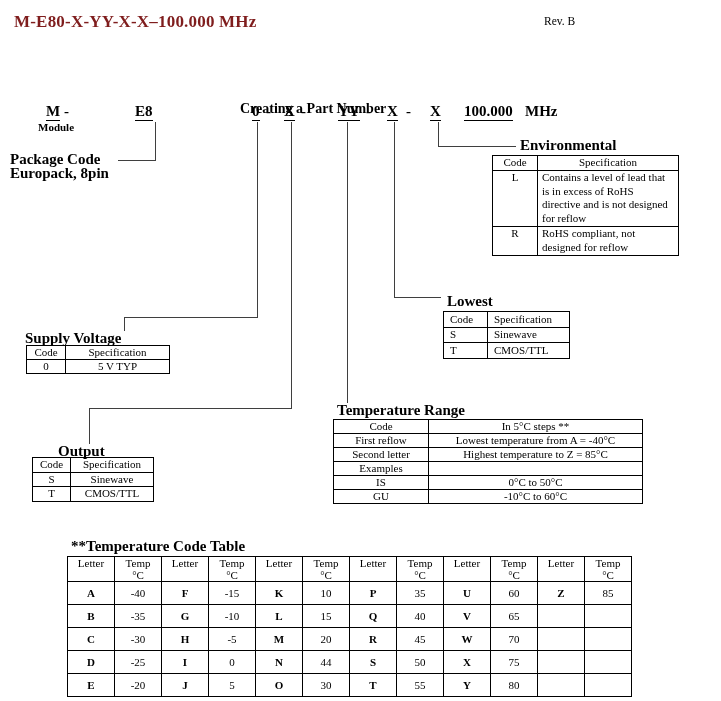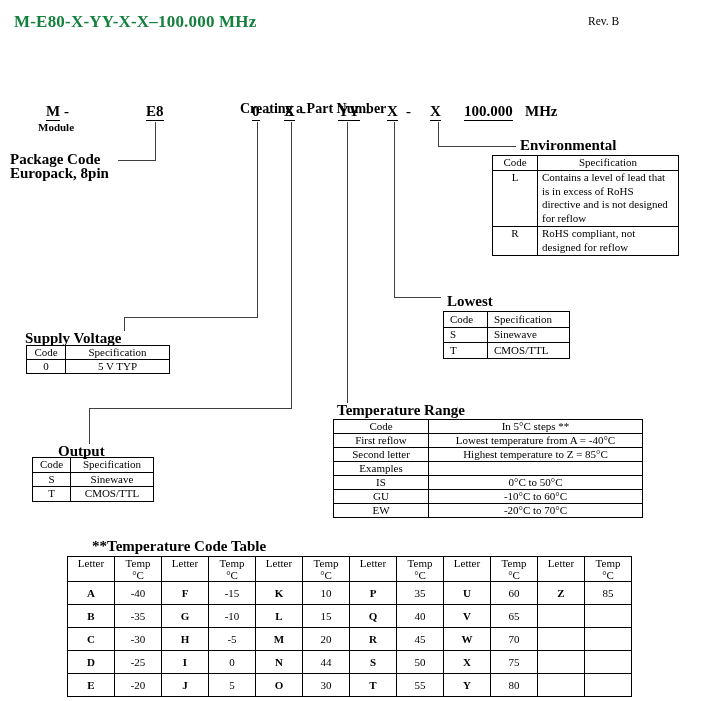--- a/index.html
+++ b/index.html
@@ -1,21 +1,21 @@
 <!DOCTYPE html>
 <html><head>
 <meta charset="utf-8">
 <style>
   html,body{margin:0;padding:0;background:#e8e8e8;}
   .page{
     position:relative;width:721px;height:701px;background:#ffffff;
     font-family:"Liberation Serif","DejaVu Serif",serif;color:#000;overflow:hidden;
   }
   .abs{position:absolute;}
-  .doc-title{font-size:17px;font-weight:bold;color:#15803d;letter-spacing:0.2px;}
+  .doc-title{font-size:17px;font-weight:bold;color:#7f1d1d;letter-spacing:0.2px;}
   .rev{font-size:11.5px;}
   .heading{font-size:14px;font-weight:bold;margin-top:32px;}
   .pn-seg{position:absolute;top:103px;font-size:15px;font-weight:bold;line-height:16px;}
   .pn-seg.u{border-bottom:1.6px solid #000;padding-bottom:1px;}
   .small-label{font-size:11px;font-weight:bold;line-height:12px;}
   .tbl-label{font-size:15px;font-weight:bold;line-height:13px;}
   .ln{position:absolute;background:#3f3f3f;}
   table.tbl{border-collapse:collapse;table-layout:fixed;font-size:11px;line-height:13px;}
   table.tbl th,table.tbl td{border:1px solid #000;padding:0 3px;overflow:hidden;}
   table.tbl th{font-weight:normal;}
@@ -37,27 +37,27 @@
   .sv-tbl td,.sv-tbl th{height:12px;}
   .out-tbl td,.out-tbl th{height:13.5px;}
   .in-tbl td,.in-tbl th{height:14.5px;}
 </style>
 </head>
 <body>
 
 <div class="page">
 
   <div class="abs doc-title" style="left:14px;top:12px;">M-E80-X-YY-X-X–100.000 MHz</div>
-  <div class="abs rev" style="left:588px;top:15px;">Rev. B</div>
+  <div class="abs rev" style="left:544px;top:15px;">Rev. B</div>
 
   <div class="abs heading" style="left:240px;top:69px;">Creating a Part Number</div>
 
   <span class="pn-seg u" style="left:46px;">M</span>
   <span class="pn-seg" style="left:64px;">-</span>
-  <span class="pn-seg u" style="left:146px;font-family:Liberation Serif, serif;">E8</span>
+  <span class="pn-seg u" style="left:135px;font-family:Liberation Serif, serif;">E8</span>
   <span class="pn-seg u" style="left:252px;">0</span>
   <span class="pn-seg" style="left:266px;">-</span>
   <span class="pn-seg u" style="left:284px;">X</span>
   <span class="pn-seg" style="left:301px;">-</span>
   <span class="pn-seg u" style="left:338px;">YY</span>
   <span class="pn-seg" style="left:366px;">-</span>
   <span class="pn-seg u" style="left:387px;">X</span>
   <span class="pn-seg" style="left:406px;">-</span>
   <span class="pn-seg u" style="left:430px;">X</span>
   <span class="pn-seg u" style="left:464px;">100.000</span>
@@ -178,24 +178,20 @@
           <td></td>
         </tr>
         <tr>
           <td>IS</td>
           <td>0°C to 50°C</td>
         </tr>
         <tr>
           <td>GU</td>
           <td>-10°C to 60°C</td>
         </tr>
-        <tr>
-          <td>EW</td>
-          <td>-20°C to 70°C</td>
-        </tr>
       </tbody>
   </table>
 
   <div class="abs tbl-label" style="left:58px;top:445px;">Output</div>
   <table class="tbl center out-tbl abs" style="left:32px;top:457px;width:121px;">
     <colgroup>
         <col style="width:38px;">
         <col style="width:83px;">
       </colgroup>
     <thead>
@@ -209,21 +205,21 @@
           <td>S</td>
           <td>Sinewave</td>
         </tr>
         <tr>
           <td>T</td>
           <td>CMOS/TTL</td>
         </tr>
       </tbody>
   </table>
 
-  <div class="abs tbl-label" style="left:71px;top:540px;margin-left:21px;">**Temperature Code Table</div>
+  <div class="abs tbl-label" style="left:71px;top:540px;">**Temperature Code Table</div>
   <table class="tbl tc abs" style="left:67px;top:556px;width:564px;">
     <colgroup>
       <col style="width:47px;">
         <col style="width:47px;">
         <col style="width:47px;">
         <col style="width:47px;">
       <col style="width:47px;">
         <col style="width:47px;">
         <col style="width:47px;">
         <col style="width:47px;">

